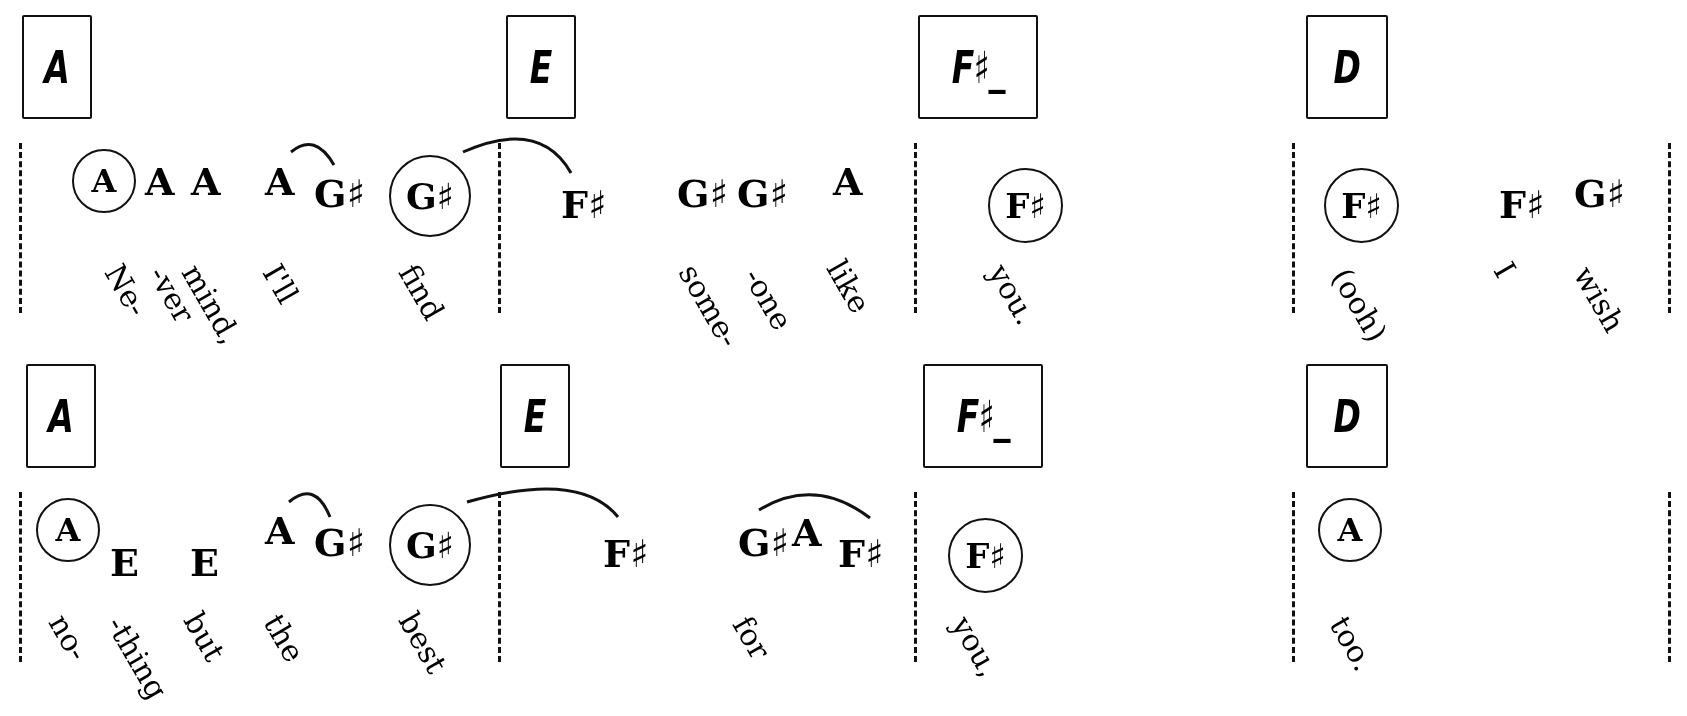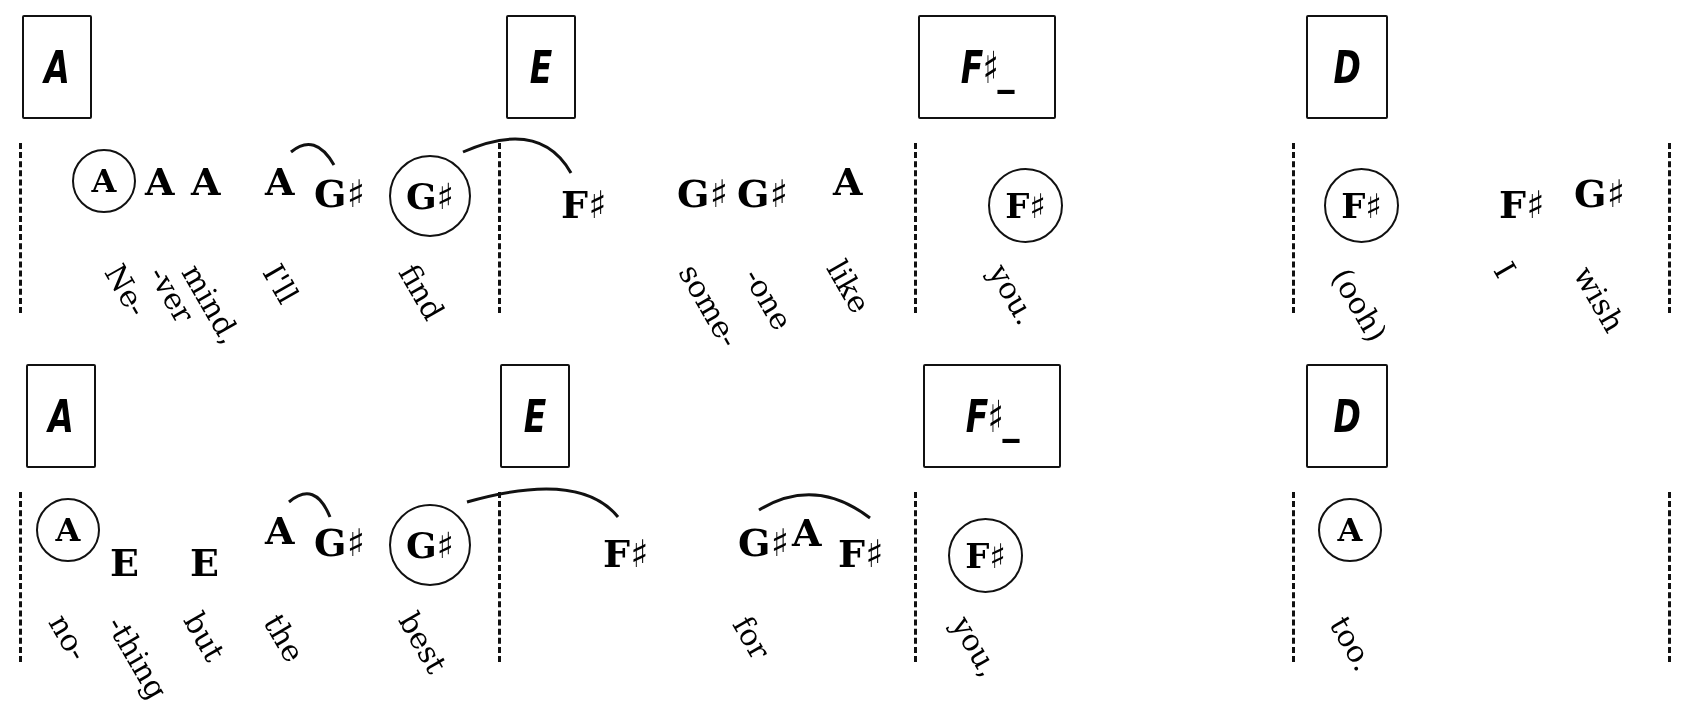--- a/index.html
+++ b/index.html
@@ -1,20 +1,20 @@
 <!DOCTYPE html>
 <html><head>
 <meta charset="utf-8">
 <style>
   html, body { margin: 0; padding: 0; background: #ffffff; }
   body { width: 1687px; height: 716px; position: relative; overflow: hidden;
          font-family: "DejaVu Serif", serif; color: #000; }
   .chord-box { position: absolute; width: 70px; height: 104px; border: 2.5px solid #111;
                box-sizing: border-box; border-radius: 2px; display: flex; align-items: center; justify-content: center; }
-  .chord-box.wide { width: 138px; }
+  .chord-box.wide { width: 120px; }
   .chord-label { font-family: "DejaVu Sans", sans-serif; font-weight: 900; font-size: 44px;
                  font-style: italic; letter-spacing: -1px; transform: scaleX(0.75); display: inline-block; }
   .barline { position: absolute; width: 0; height: 170px; border-left: 3px dashed #111; }
   .note { position: absolute; font-size: 38px; font-weight: bold; line-height: 1; white-space: nowrap;
           font-family: "DejaVu Serif", serif; }
   .note.circled { width: 72px; height: 72px; border: 2.5px solid #111; border-radius: 50%;
                   box-sizing: border-box; display: flex; align-items: center; justify-content: center; font-size: 36px; }
   .note.circled.small { width: 64px; height: 64px; font-size: 32px; }
   .lyric { position: absolute; font-size: 30px; transform-origin: 0 0; transform: rotate(60deg);
            white-space: nowrap; font-family: "DejaVu Serif", serif; }

